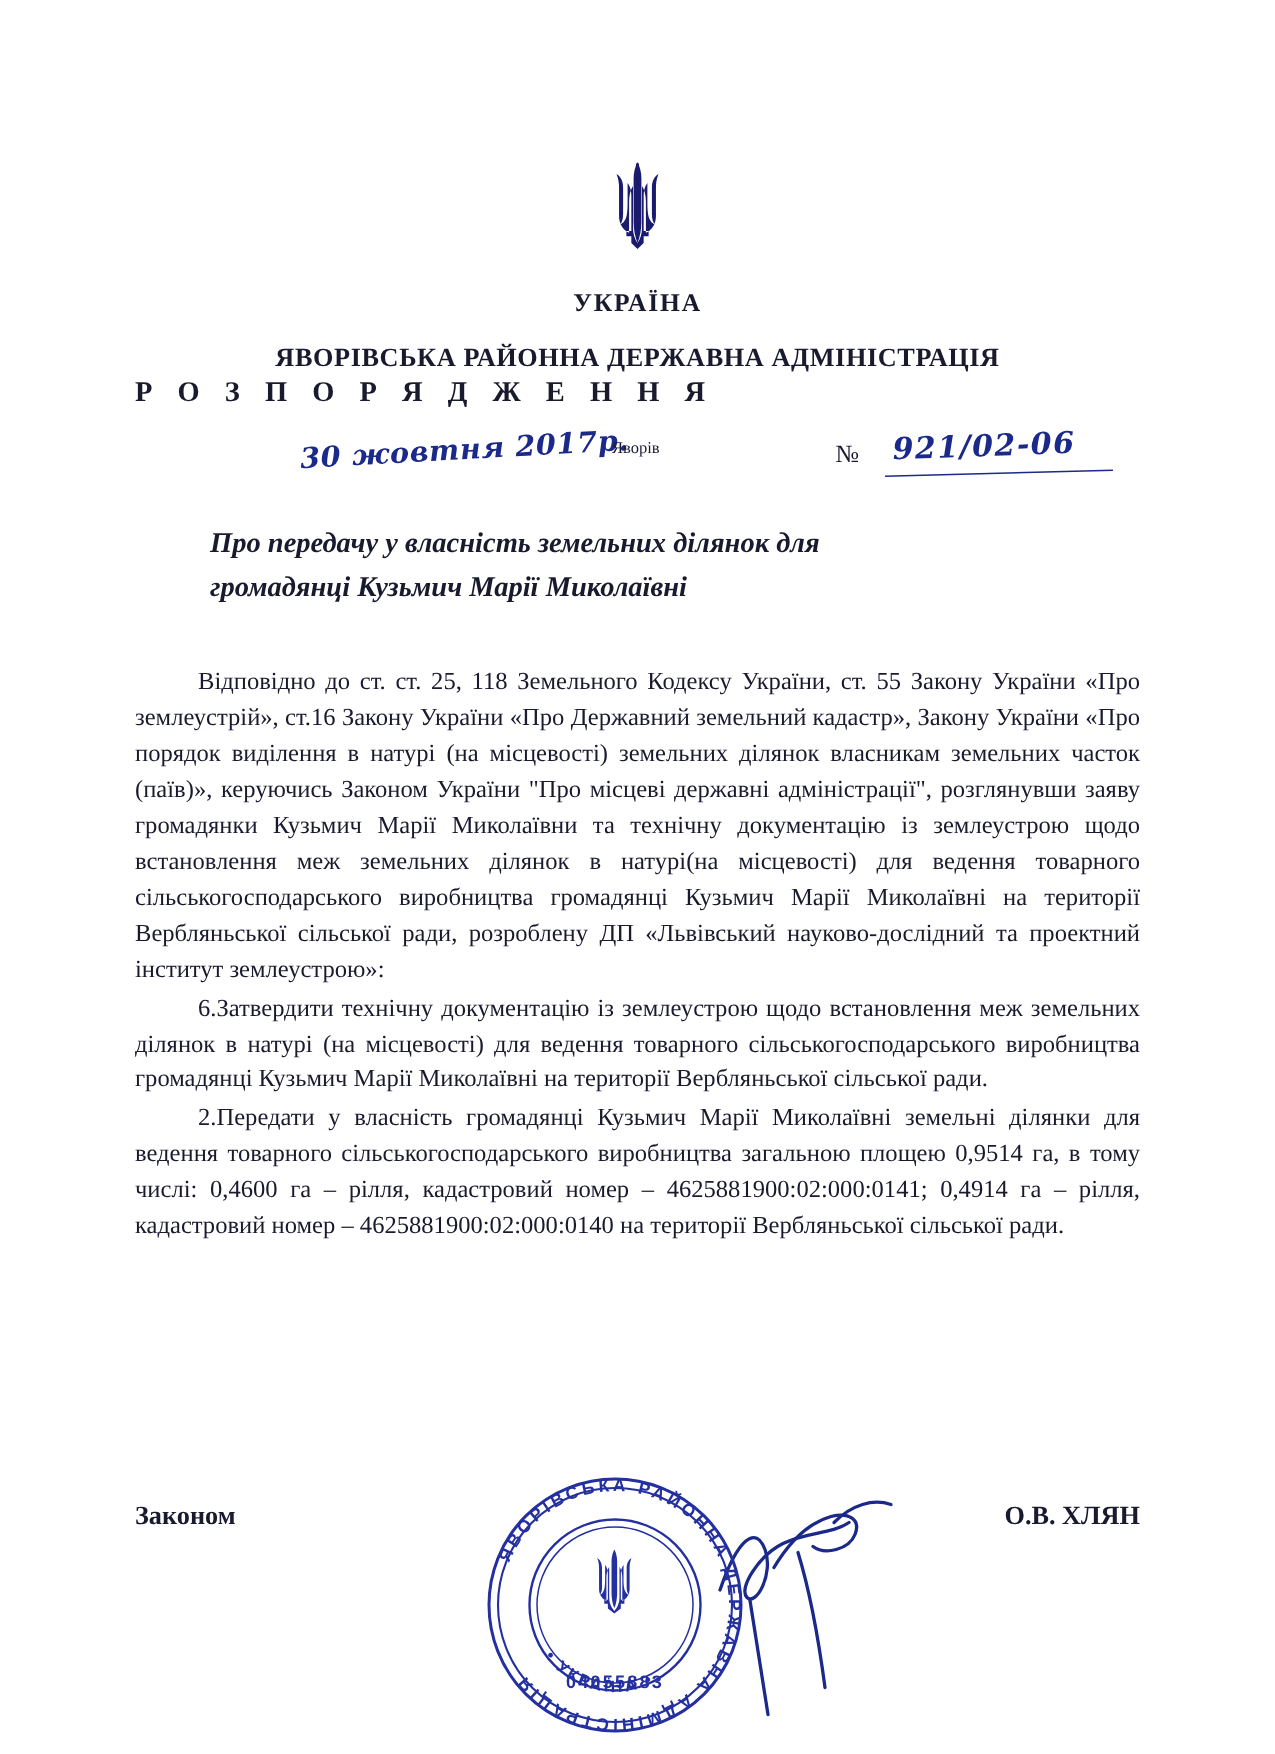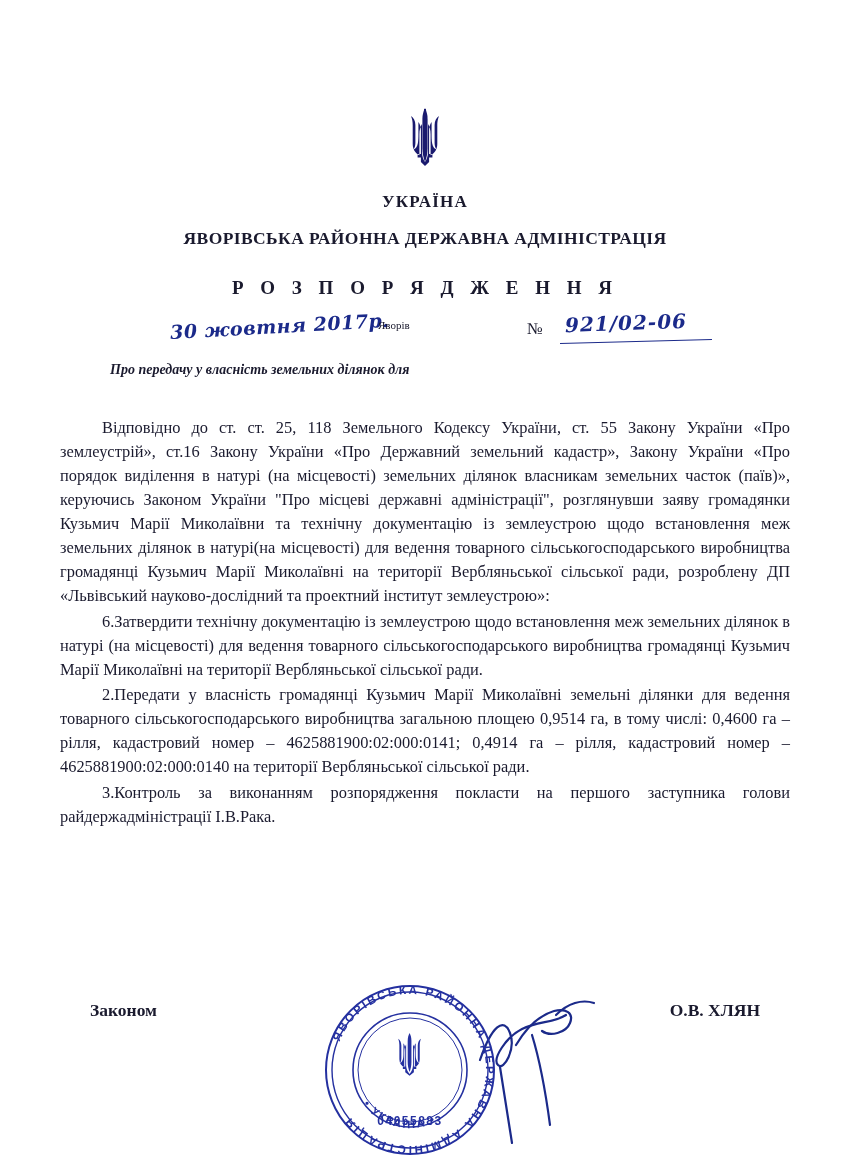--- a/index.html
+++ b/index.html
@@ -14,21 +14,21 @@
     color: #1a1a2e;
     position: relative;
     overflow: hidden;
   }
 
   .page {
     position: relative;
     width: 850px;
     height: 1169px;
     box-sizing: border-box;
-    padding: 0 60px;
+    padding: 0 90px;
   }
 
   
   .emblem-wrap {
     text-align: center;
     padding-top: 108px;
     height: 70px;
   }
   .emblem {
     display: inline-block;
@@ -45,25 +45,25 @@
     margin-top: 14px;
   }
   .admin {
     text-align: center;
     font-weight: bold;
     font-size: 17.5px;
     letter-spacing: 0.4px;
     margin-top: 16px;
   }
   .doctype {
-    text-align: center;
+    text-align: left;
     font-weight: bold;
     font-size: 19px;
     letter-spacing: 6px;
-    margin-top: 28px;
+    margin-top: 2px;
   }
 
   
   .meta-line {
     position: relative;
     height: 42px;
     margin-top: 12px;
     font-size: 16.5px;
   }
   .meta-date {
@@ -109,25 +109,25 @@
     left: 500px;
     top: 30px;
     width: 152px;
     height: 1.4px;
     background: #1b2a8a;
     transform: rotate(-1.5deg);
   }
 
   
   .subject {
-    margin-top: 6px;
+    margin-top: 22px;
     margin-left: 50px;
     font-weight: bold;
     font-style: italic;
-    font-size: 14px;
+    font-size: 19px;
     line-height: 1.5;
   }
   .subject div { white-space: nowrap; }
 
   
   .body {
     margin-top: 36px;
     font-size: 16.4px;
     line-height: 1.46;
     text-align: justify;
@@ -191,27 +191,27 @@
   <div class="meta-line">
     <span class="meta-date">30 жовтня 2017р.</span>
     <span class="meta-place">Яворів</span>
     <span class="meta-nosign">№</span>
     <span class="meta-number">921/02-06</span>
     <span class="num-underline"></span>
   </div>
 
   <div class="subject">
     <div>Про передачу у власність земельних ділянок для</div>
+    <div>громадянці Кузьмич Марії Миколаївні</div>
   </div>
 
   <div class="body">
     <p>Відповідно до ст. ст. 25, 118 Земельного Кодексу України, ст. 55 Закону України «Про землеустрій», ст.16 Закону України «Про Державний земельний кадастр», Закону України «Про порядок виділення в натурі (на місцевості) земельних ділянок власникам земельних часток (паїв)», керуючись Законом України "Про місцеві державні адміністрації", розглянувши заяву громадянки Кузьмич Марії Миколаївни та технічну документацію із землеустрою  щодо встановлення меж земельних ділянок в натурі(на місцевості) для ведення товарного сільськогосподарського виробництва громадянці Кузьмич Марії Миколаївні на території Вербляньської сільської ради,  розроблену ДП «Львівський науково-дослідний та проектний інститут землеустрою»:</p>
     <p>6.Затвердити технічну документацію із землеустрою щодо встановлення меж  земельних ділянок в натурі (на місцевості) для ведення товарного сільськогосподарського виробництва громадянці Кузьмич Марії Миколаївні  на території Вербляньської сільської  ради.</p>
     <p>2.Передати у власність громадянці Кузьмич Марії Миколаївні земельні ділянки для ведення товарного сільськогосподарського виробництва загальною площею 0,9514 га, в тому числі: 0,4600 га – рілля, кадастровий номер – 4625881900:02:000:0141; 0,4914 га – рілля, кадастровий номер – 4625881900:02:000:0140 на території Вербляньської сільської  ради.</p>
-    <p>3.Контроль за виконанням розпорядження покласти на першого заступника голови райдержадміністрації І.В.Рака.</p>
   </div>
 
   <div class="sign-row">
     <span>Законом</span>
     <span>О.В. ХЛЯН</span>
   </div>
 
   <span class="signature-mark">
     <svg viewBox="0 0 140 170" width="140" height="170" aria-hidden="true">
       <g fill="none" stroke="#1b2a8a" stroke-width="2.2" stroke-linecap="round">

